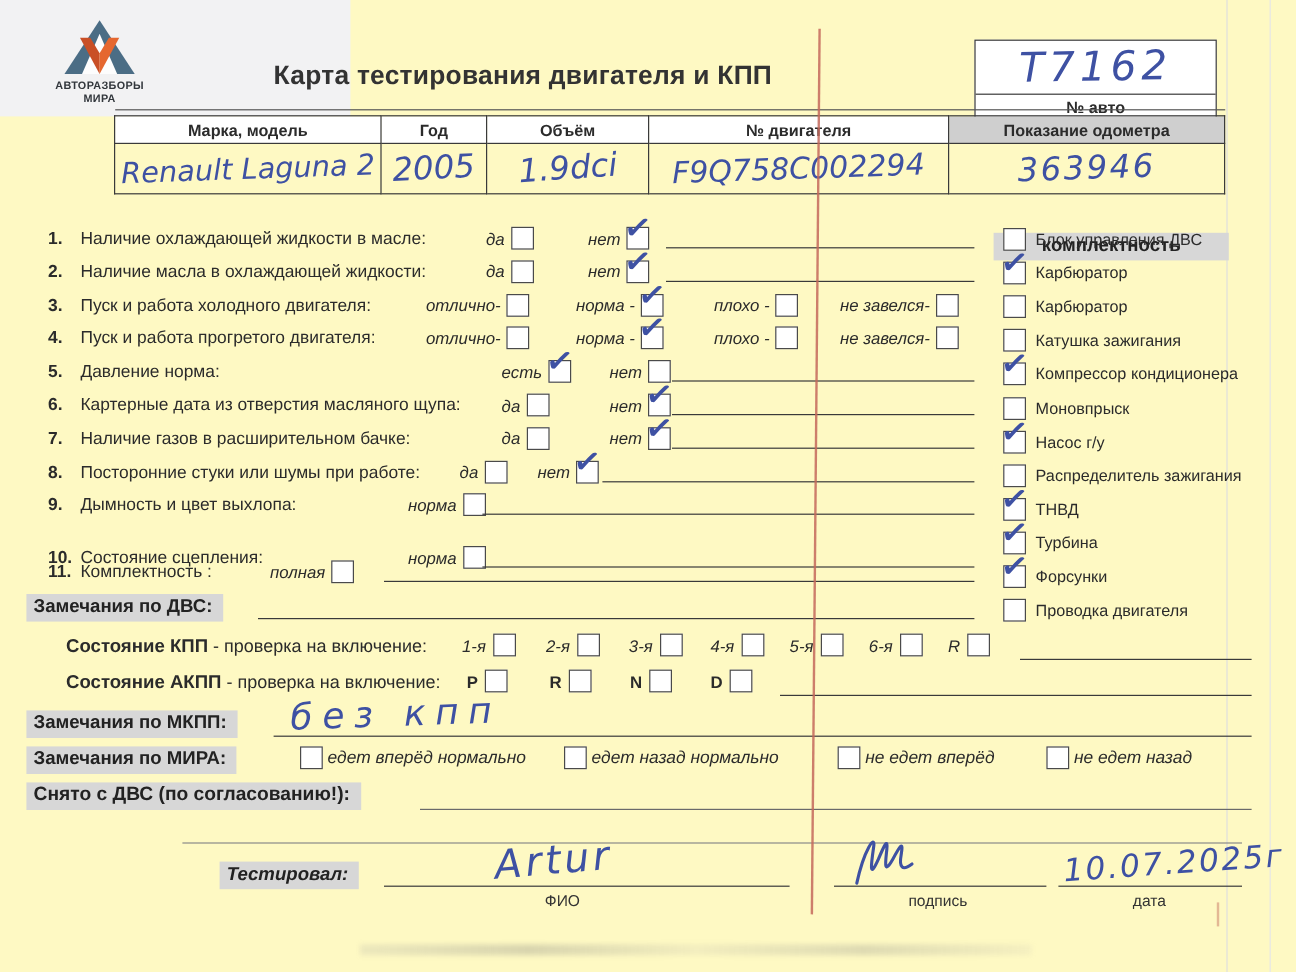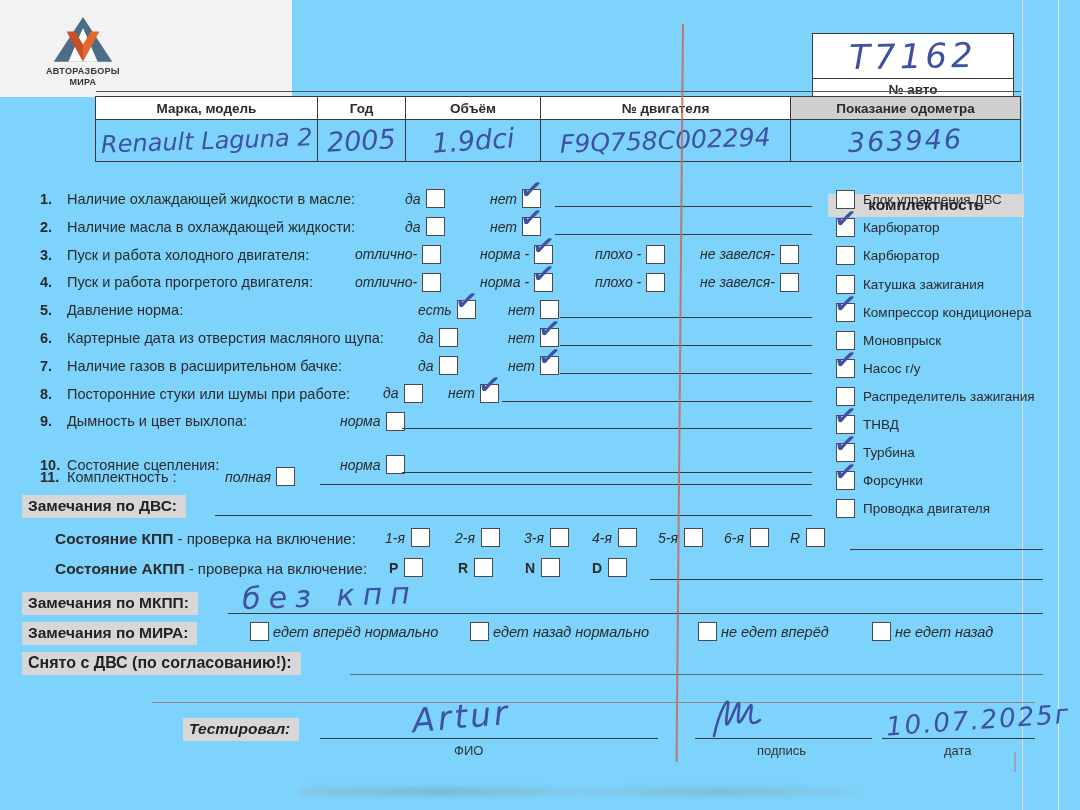--- a/index.html
+++ b/index.html
@@ -1,19 +1,19 @@
 <!DOCTYPE html>
 <html style="--hand: #3e51a3;"><head>
 <meta charset="utf-8">
 <style>
   * { margin:0; padding:0; box-sizing:border-box; }
   html,body { background:#fff; }
   .page {
     position:relative; width:1080px; height:810px; overflow:hidden;
-    font-family:"Liberation Sans", sans-serif; color:#2b2b2b; background:#7dd3fc;
+    font-family:"Liberation Sans", sans-serif; color:#2b2b2b; background:#fef9c3;
   }
   .corner-bg { position:absolute; left:0; top:0; width:292px; height:97px; background:#f2f2f3; }
   .edge-line { position:absolute; top:0; height:810px; width:1px; background:#dedede; }
 
   
   .logo { position:absolute; left:28px; top:16px; width:110px; text-align:center; }
   .logo svg { display:block; margin:0 auto; }
   .logo-text { font-size:9px; font-weight:bold; color:#32373c; line-height:1.25; letter-spacing:.3px; }
 
   .title { position:absolute; left:228px; top:50px; font-size:22px; font-weight:bold; color:#333; letter-spacing:.2px; }
@@ -89,20 +89,21 @@
         <polygon points="17,17 36,52 36,32 27,17" fill="#c94f26"></polygon>
         <polygon points="55,17 36,52 36,32 45,17" fill="#e5672f"></polygon>
       </svg>
     </span>
     <div class="logo-text">
       <div>АВТОРАЗБОРЫ</div>
       <div>МИРА</div>
     </div>
   </div>
 
+  <div class="title">Карта тестирования двигателя  и КПП</div>
 
   <div class="car-box">
     <div class="val hand" style="font-size:34px; letter-spacing:4px; transform:rotate(-1deg);">T7162</div>
     <div class="lab">№ авто</div>
   </div>
 
   <table class="info-table">
     <tbody>
         <tr>
       <th style="width:222px;">Марка, модель</th>

